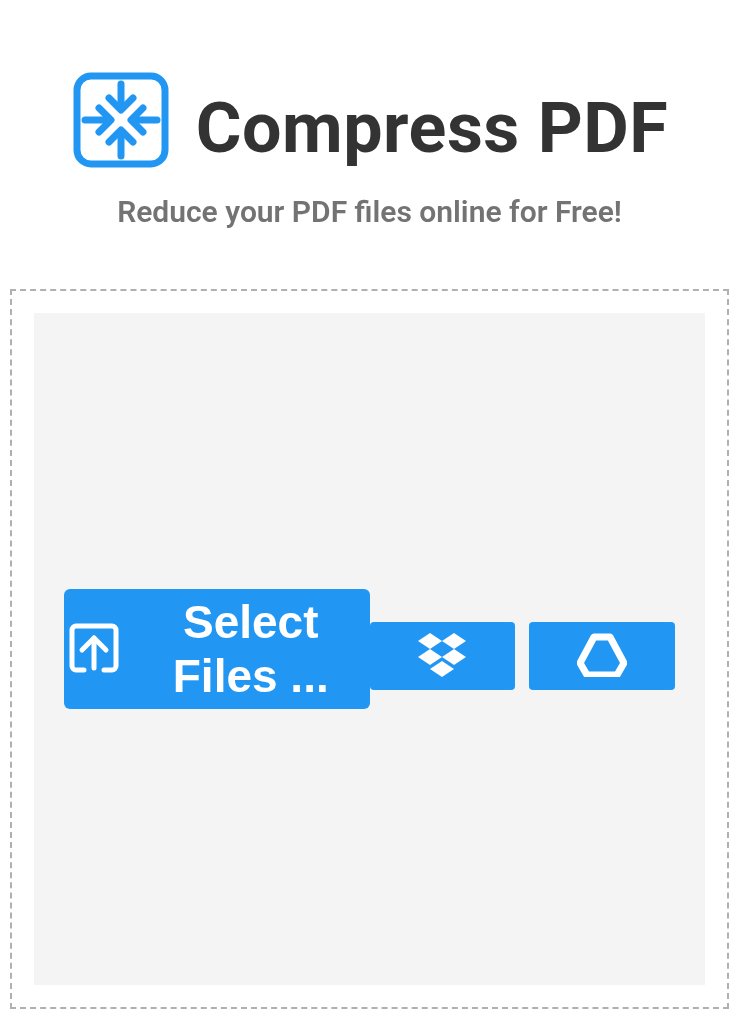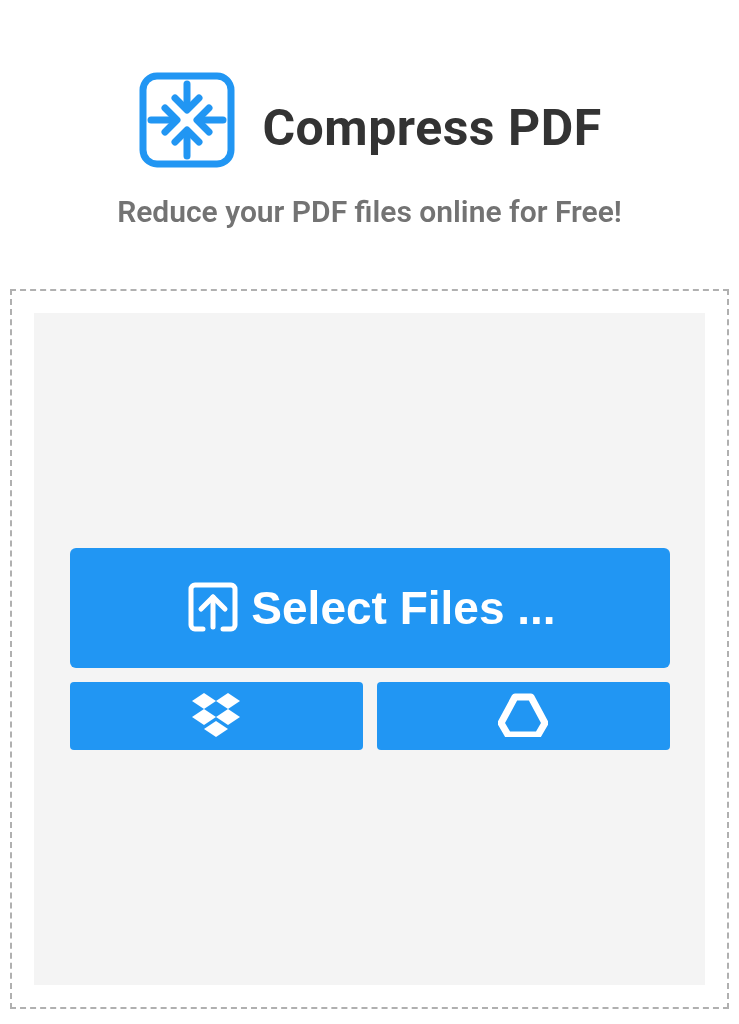--- a/index.html
+++ b/index.html
@@ -19,21 +19,21 @@
     align-items: center;
     justify-content: center;
     gap: 25px;
     margin-top: 70px;
   }
   .header-icon {
     width: 100px;
     height: 100px;
   }
   .title {
-    font-size: 50px;
+    font-size: 70px;
     font-weight: 700;
     color: #333333;
     letter-spacing: 0.5px;
     margin-top: 12px;
   }
   .subtitle {
     text-align: center;
     font-size: 30px;
     font-weight: 600;
     color: #737373;
@@ -42,21 +42,21 @@
   .dropzone {
     margin: 60px 10px 0 10px;
     border: 2px dashed #b0b0b0;
     padding: 22px;
     height: 720px;
   }
   .inner-panel {
     background: #f4f4f4;
     height: 100%;
     display: flex;
-    flex-direction: column;
+    flex-direction: row;
     justify-content: center;
     align-items: center;
     padding: 30px;
   }
   .select-button {
     width: 600px;
     height: 120px;
     background: #2196f3;
     border: none;
     border-radius: 6px;

